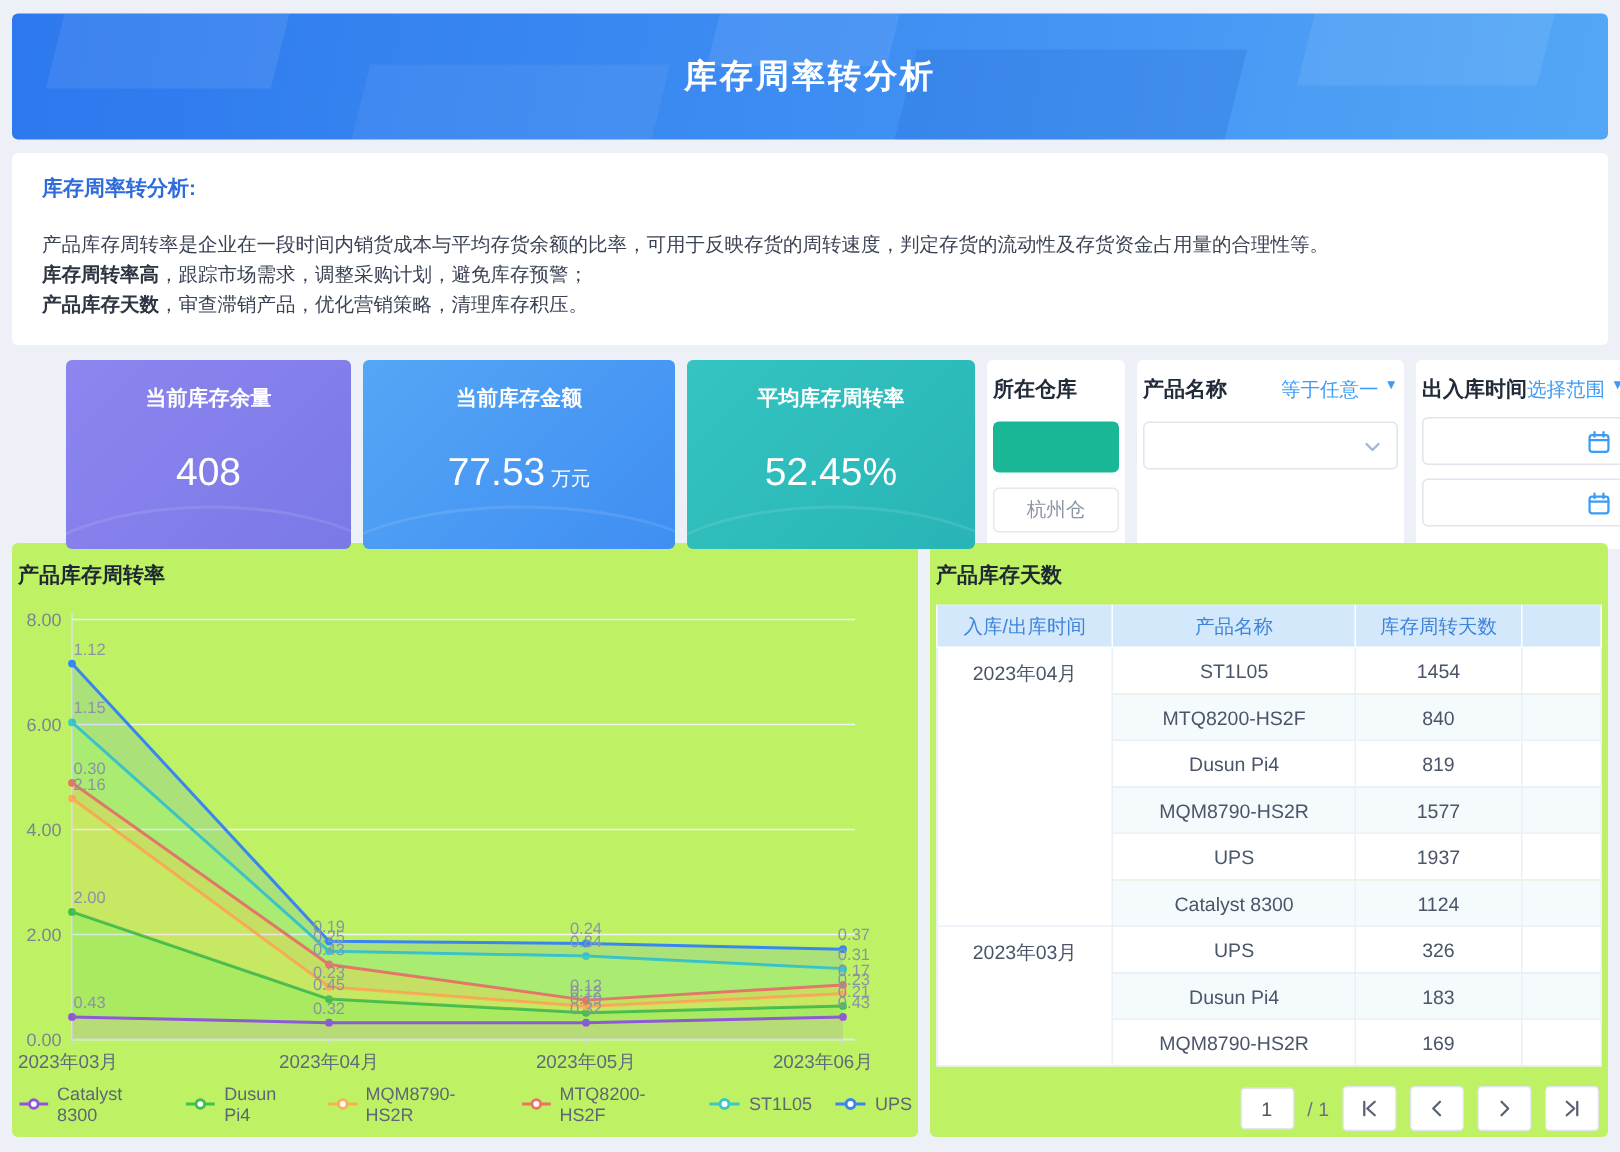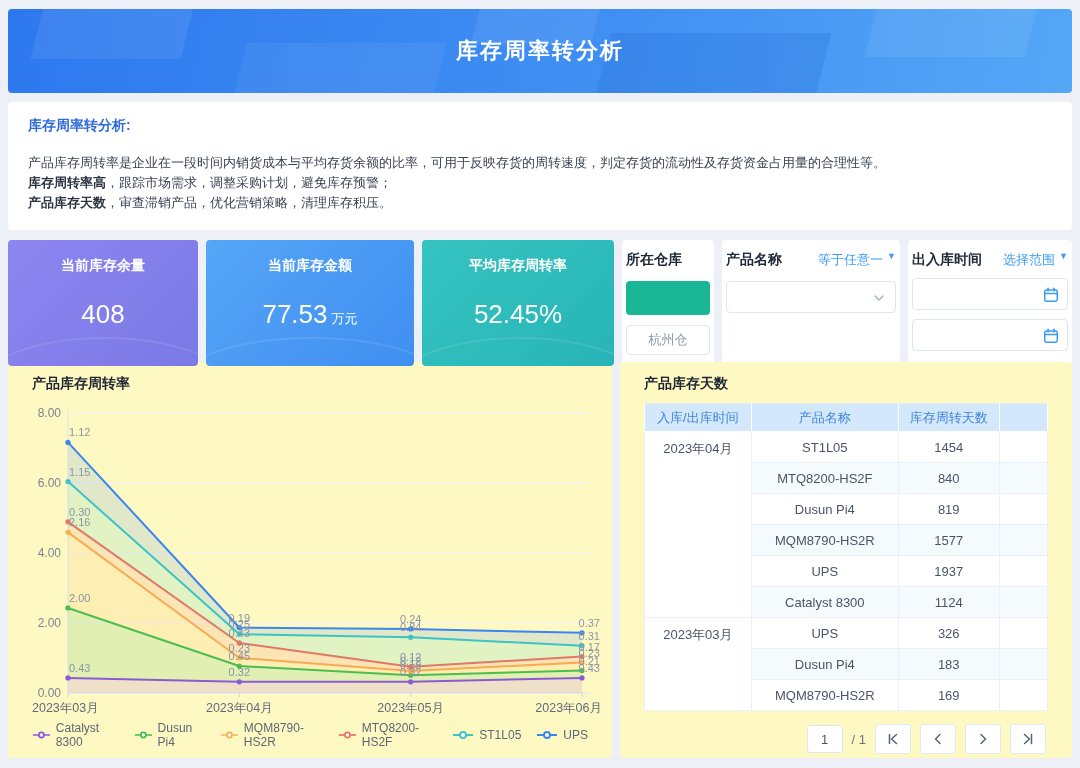--- a/index.html
+++ b/index.html
@@ -25,21 +25,21 @@
   .deco.d5 { right:40px;  top:-12px; width:160px; height:60px; transform:skewX(-14deg);}
   .banner-title { position:relative; color:#fff; font-size:22px; font-weight:bold; letter-spacing:2px; }
 
   
   .desc-panel { margin-top:9px; background:#fff; border-radius:4px; padding:15px 24px 17px 20px; min-height:126px; }
   .desc-heading { color:#2f6cdb; font-size:14px; font-weight:bold; margin-bottom:18px; }
   .desc-line { font-size:13px; color:#3a4354; line-height:20px; }
   .desc-line b { color:#2d3442; }
 
   
-  .kpi-row { margin-top:10px; display:grid; grid-template-columns:190px 208px 192px 92px 178px 1fr; gap:8px; height:112px; }
+  .kpi-row { margin-top:10px; display:grid; grid-template-columns:190px 208px 192px 92px 178px 1fr; gap:8px; height:112px;margin-left:36px; }
   .kpi { border-radius:4px; color:#fff; text-align:center; padding-top:17px; position:relative; overflow:hidden; }
   .kpi::after{ content:""; position:absolute; left:-20%; bottom:-70%; width:140%; height:90%;
                border-radius:50%; border:2px solid rgba(255,255,255,0.10); }
   .kpi.k1 { background:linear-gradient(135deg,#8d85f0 0%,#7a79e6 100%); }
   .kpi.k2 { background:linear-gradient(135deg,#55a6f6 0%,#3f8ef2 100%); }
   .kpi.k3 { background:linear-gradient(135deg,#35c4c1 0%,#28b4b6 100%); }
   .kpi-label { font-size:14px; font-weight:bold; }
   .kpi-value { font-size:26px; margin-top:24px; }
   .kpi-unit  { font-size:13px; margin-left:4px; }
 
@@ -52,21 +52,21 @@
   .wh-option   { display:block; width:100%; height:30px; margin-top:10px; background:#fff; border:1px solid #e3e7ee; border-radius:4px;
                  color:#8a94a3; font-size:13px; cursor:pointer; font-family:inherit;}
   .select-box { position:relative; margin-top:12px; height:32px; border:1px solid #e0e5ec; border-radius:4px; background:#fff; cursor:pointer; }
   .select-box svg { position:absolute; right:8px; top:8px; }
   .date-input { position:relative; margin-top:9px; height:32px; border:1px solid #e0e5ec; border-radius:4px; background:#fff; }
   .date-input input { width:100%; height:100%; border:none; outline:none; background:transparent; padding:0 30px 0 8px; font-size:13px; }
   .date-input svg { position:absolute; right:8px; top:8px; }
 
   
   .main-row { margin-top:10px; display:grid; grid-template-columns:604px 1fr; gap:8px; height:396px; }
-  .panel { background:#fef9c3; border-radius:4px; padding:13px 24px; overflow:hidden; }
+  .panel { background:#bef264; border-radius:4px; padding:13px 4px; overflow:hidden; }
   .panel-title { font-size:14px; font-weight:bold; color:#1f2734; }
 
   .legend { display:flex; justify-content:center; align-items:center; gap:15px; margin-top:2px; }
   .legend-item { display:flex; align-items:center; gap:5px; font-size:12px; color:#5d6775; cursor:pointer; }
 
   
   table.inv { margin-top:10px; width:100%; border-collapse:collapse; font-size:13px; color:#4a5568; text-align:center; table-layout:fixed; }
   table.inv th { background:#d3e8fa; color:#3f84dc; font-weight:normal; height:28px; border:1px solid #fff; border-top:none; }
   table.inv td { height:31px; border:1px solid #e9f0f7; background:#fff; }
   table.inv td.stripe { background:#f5fafd; }

